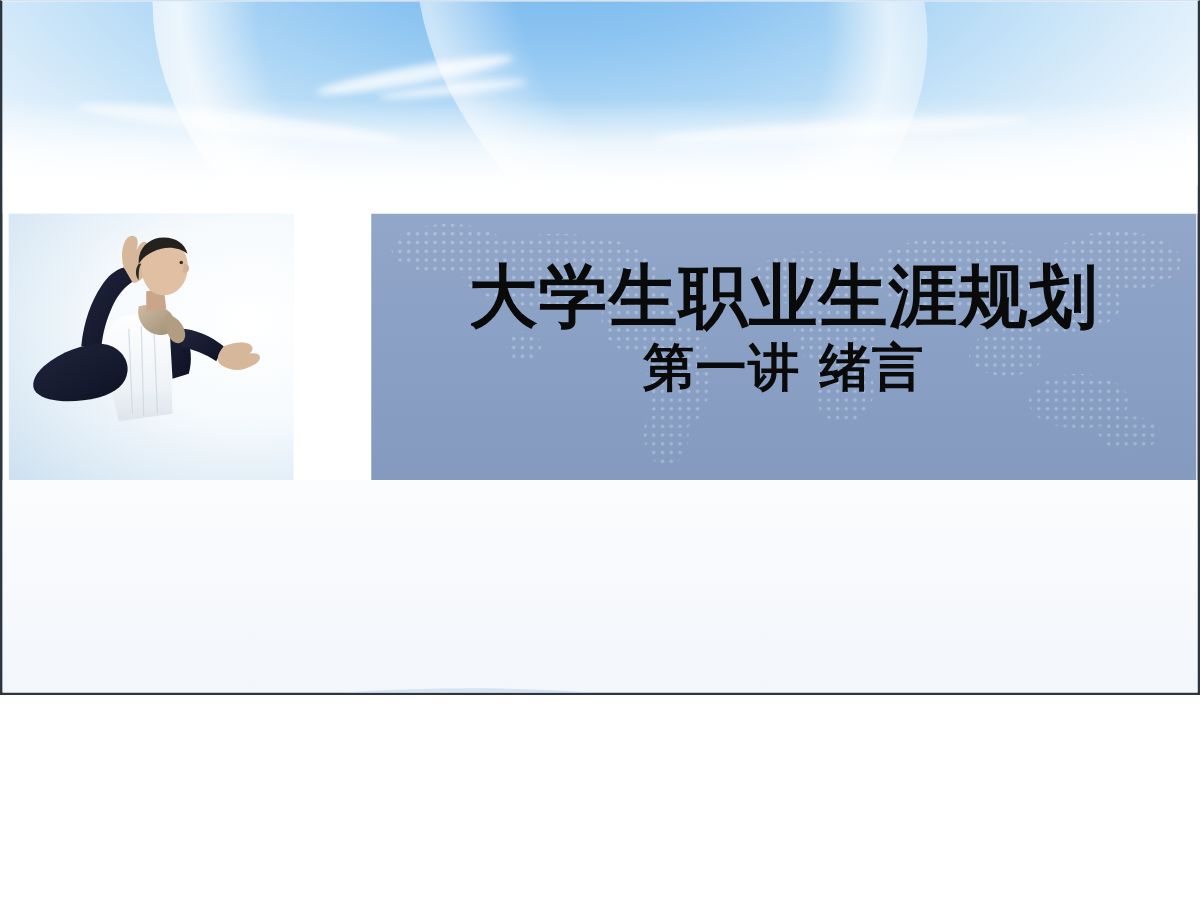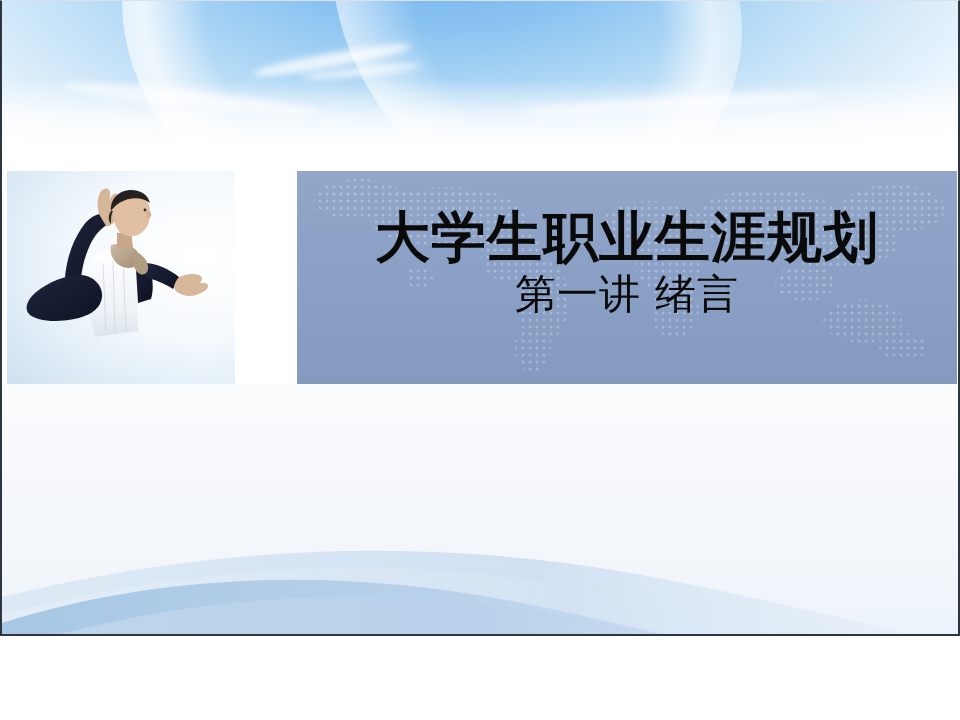--- a/index.html
+++ b/index.html
@@ -8,21 +8,21 @@
     padding: 0;
     background: #ffffff;
   }
   body {
     font-family: "DejaVu Sans", "Liberation Sans", sans-serif;
   }
 
   #slide {
     position: relative;
     width: 960px;
-    height: 636px;
+    height: 556px;
     overflow: hidden;
     background: #ffffff;
     box-sizing: border-box;
     border-left: 2px solid #2d3640;
     border-right: 2px solid #2d3640;
     border-bottom: 2px solid #2d3640;
     border-top: 1px solid #d8e2ee;
   }
 
   
@@ -127,21 +127,21 @@
     font-family: "DejaVu Sans", "Liberation Sans", sans-serif;
     font-weight: bold;
     font-size: 55px;
     line-height: 60px;
     color: #0a0a0a;
     letter-spacing: 1px;
     white-space: nowrap;
   }
   .title-sub {
     font-family: "DejaVu Sans", "Liberation Sans", sans-serif;
-    font-weight: normal;
+    font-weight: bold;
     font-size: 41px;
     line-height: 50px;
     color: #0a0a0a;
     letter-spacing: 1px;
     margin-top: 2px;
     white-space: nowrap;
   }
 
   
   .body-area {

